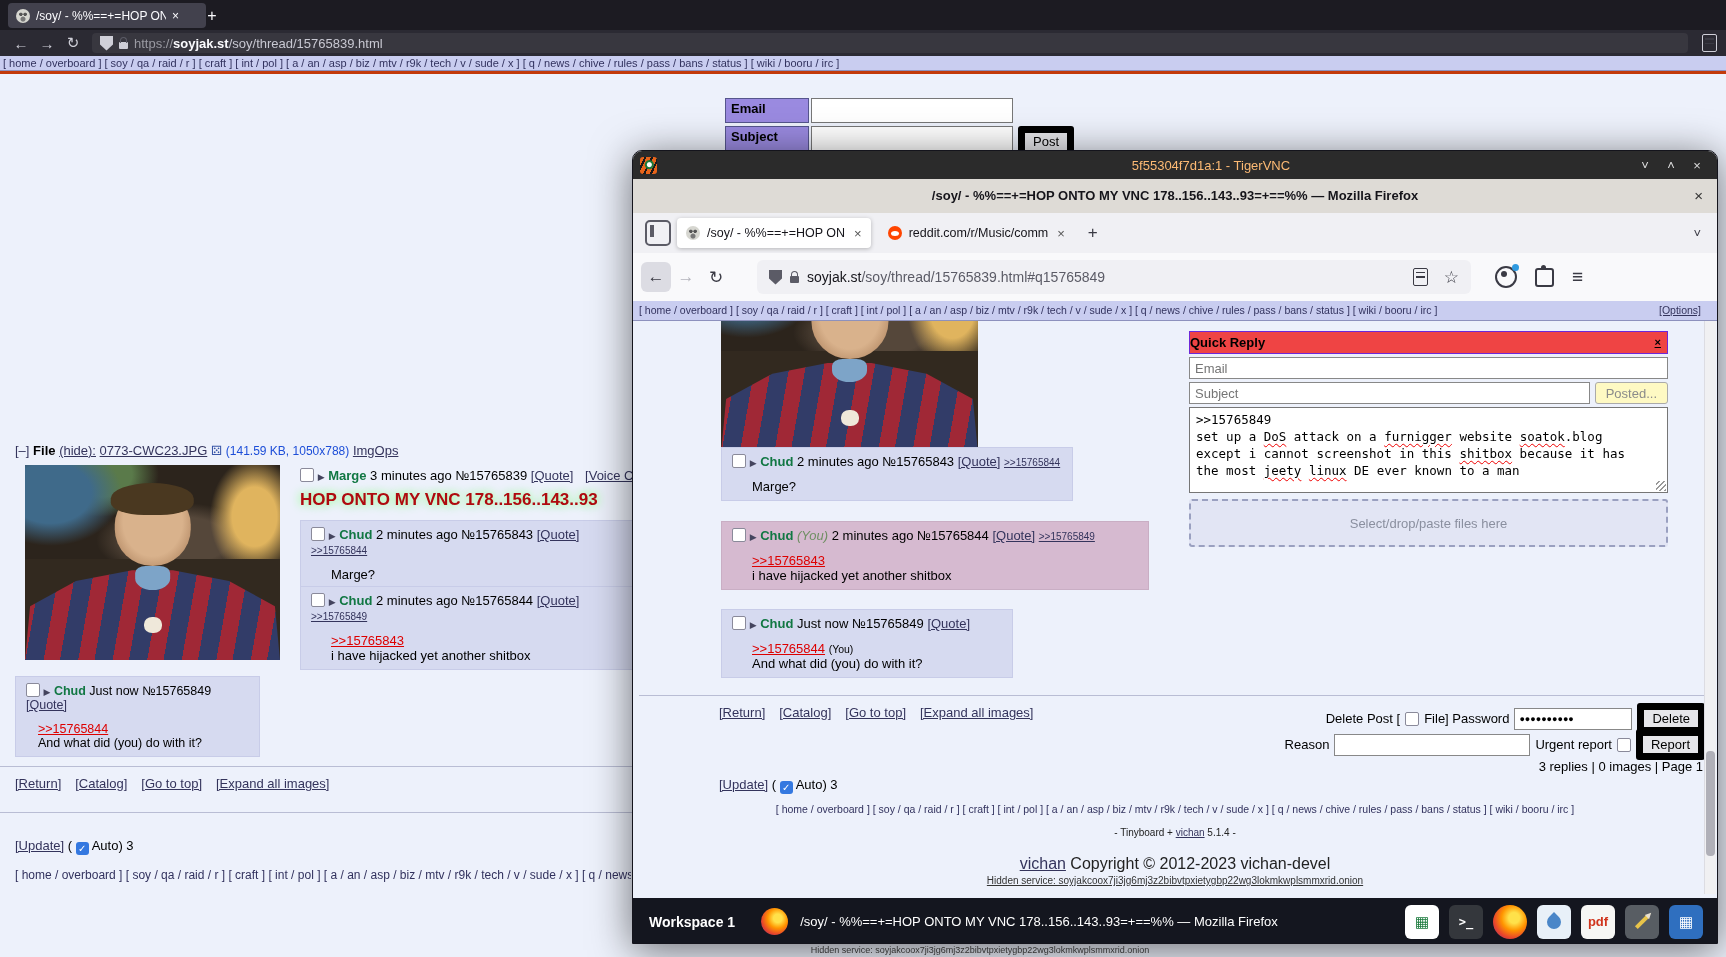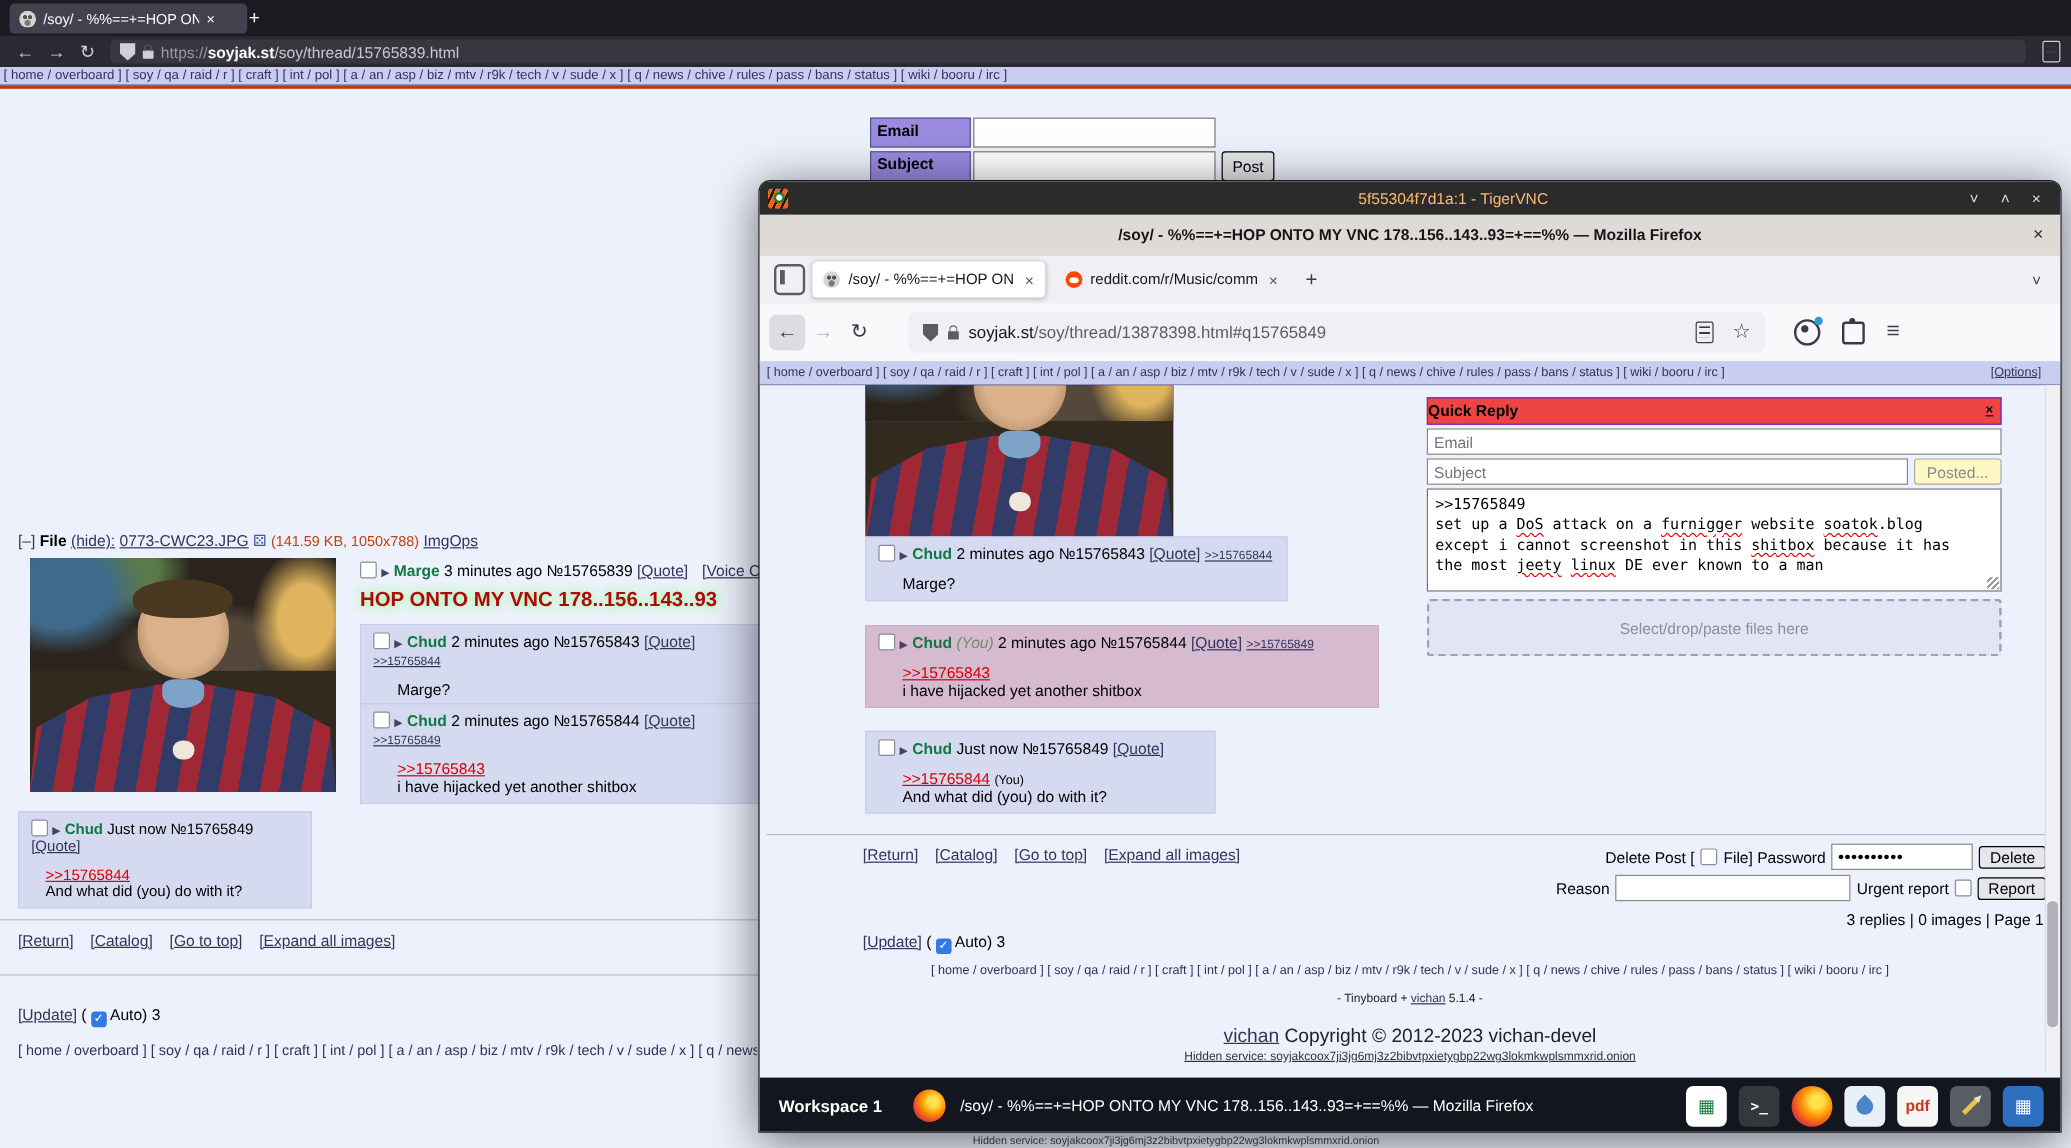--- a/index.html
+++ b/index.html
@@ -27,23 +27,23 @@
   .cite{color:#dd0000;text-decoration:underline;cursor:pointer;}
   .pname{color:#117743;font-weight:bold;}
   .pyou{color:#6f8f63;font-style:italic;}
   .cb{display:inline-block;width:12px;height:12px;background:#fff;border:1px solid #8a8a9a;border-radius:2px;vertical-align:-2px;}
   .cb-on{display:inline-block;width:13px;height:13px;background:#3478e0;border-radius:3px;color:#fff;font-size:10px;line-height:13px;text-align:center;vertical-align:-2px;}
   .tri{font-size:9px;color:#44445e;}
   .post{background:#d6daf0;border:1px solid #c8cce8;padding:6px 10px;box-sizing:border-box;}
   .post.hl{background:#d6bad0;border-color:#c9aec4;}
   .pbody{margin:10px 0 0 20px;}
   .opsubject{color:#af0a0f;font-weight:bold;font-size:17px;text-shadow:0 0 8px #8dfd8d,0 0 14px #c8ffc8;}
-  .smallgray{font-size:10px;color:#c2410c;}
+  .smallgray{font-size:10px;color:#1d4ed8;}
   .ib-hr{height:1px;background:#b9bdd4;border:0;}
-  .btn{background:#e6e6ea;border:1px solid #000000;border-radius:3px;font-size:13px;padding:1px 8px;font-family:inherit;}
+  .btn{background:#e6e6ea;border:7px solid #000000;border-radius:3px;font-size:13px;padding:1px 8px;font-family:inherit;}
   
   #vnc{left:632px;top:150px;width:1086px;height:794px;border-radius:10px 10px 0 0;
        box-shadow:0 6px 40px rgba(0,0,0,.55);background:#edf1fb;overflow:hidden;border:1px solid #14141c;box-sizing:border-box;}
   .vnc-titlebar{left:0;top:0;width:100%;height:28px;background:#2b2b2b;color:#eee;display:flex;align-items:center;}
   .vnc-title{position:absolute;left:0;width:100%;text-align:center;font-size:13px;color:#fdba74;margin-left:36px;}
   .vnc-ico{width:17px;height:17px;margin-left:7px;border-radius:3px;background:
      radial-gradient(circle at 55% 45%,#fff 2px,#1d7a3a 3px 4px,transparent 5px),
      repeating-linear-gradient(115deg,#e8641a 0 4px,#19191b 4px 6px);z-index:2;}
   .vnc-ctl{display:flex;gap:10px;position:absolute;right:12px;top:7px;color:#ddd;font-size:13px;z-index:2;}
   .vnc-ctl span{width:16px;text-align:center;}
@@ -282,21 +282,21 @@
     </div>
 
     <div class="abs i-urlrow">
       <span class="i-nav back">←</span>
       <span class="i-nav dim">→</span>
       <span class="i-nav">↻</span>
       <div class="i-urlfield">
         <span class="shield"></span>
         <span class="lock"></span>
         <span style="white-space:nowrap">
-          <span>soyjak.st</span><span class="i-path">/soy/thread/13878398.html#q15765849</span>
+          <span>soyjak.st</span><span class="i-path">/soy/thread/15765839.html#q15765849</span>
         </span>
         <span style="margin-left:auto;display:flex;gap:16px;align-items:center;">
           <span class="reader-ic"></span>
           <span style="font-size:17px;color:#3a3a44">☆</span>
         </span>
       </div>
       <span class="acct" style="margin-left:24px"></span>
       <span class="puzzle" style="margin-left:18px"></span>
       <span style="margin-left:18px;margin-right:14px;font-size:19px;color:#3a3a44;">≡</span>
     </div>

